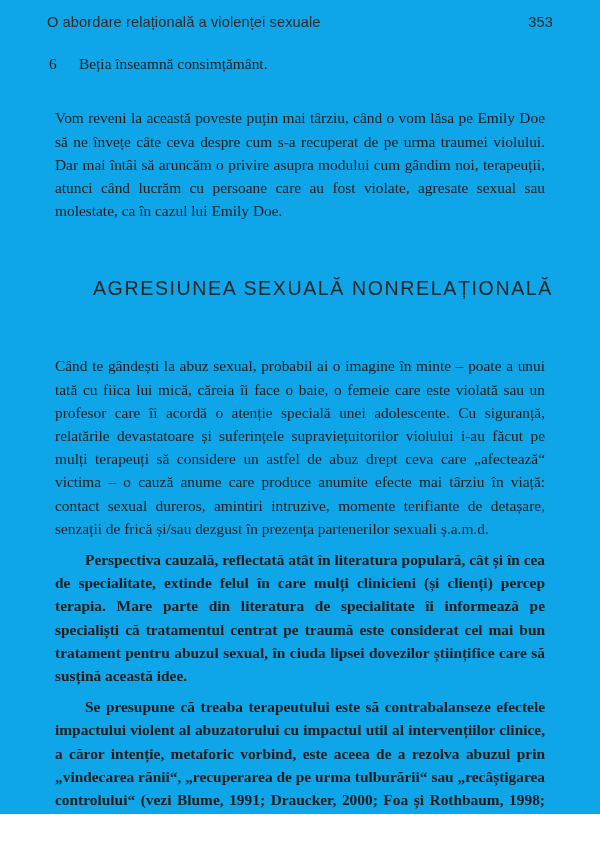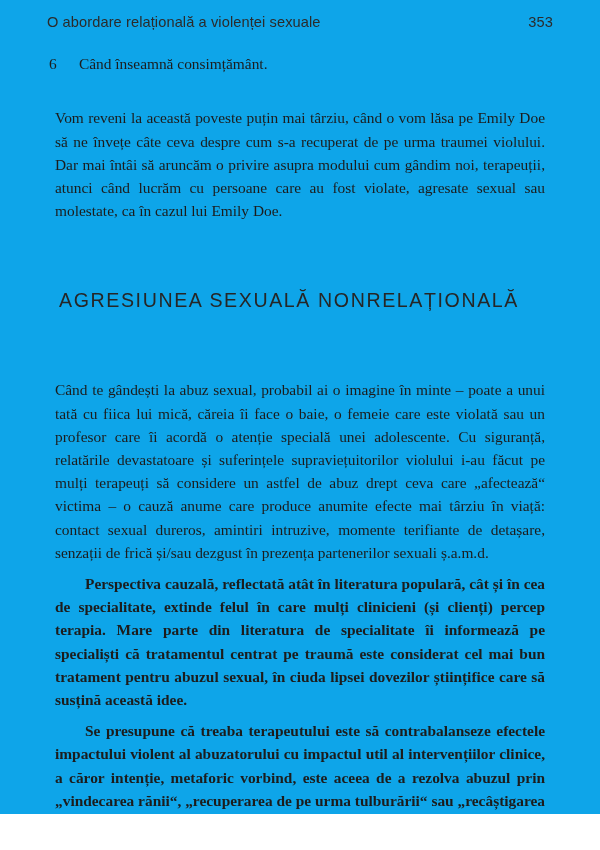--- a/index.html
+++ b/index.html
@@ -67,23 +67,23 @@
   p.para {
     margin: 8px;
     text-align: justify;
   }
   p.para.indent {
     text-indent: 30px;
     font-weight: bold;
   }
   .gap-after-list { height: 23.2px; }
   .section-title {
-    margin: 12px;
+    margin: 0;
     padding: 0;
-    text-align: left;
+    text-align: right;
     font-family: "Liberation Sans", sans-serif;
     font-weight: 300;
     font-size: 19.6px;
     letter-spacing: 1.6px;
     color: #262626;
     line-height: 23.2px;
     white-space: nowrap;
   }
   .space-before-title { height: 46.4px; }
   .space-after-title { height: 46.4px; }
@@ -95,21 +95,21 @@
 
   <div class="running-head">
     <span>O abordare relațională a violenței sexuale</span>
     <span class="folio">353</span>
   </div>
 
   <div class="body-col">
 
     <div class="list-item">
       <span class="num">6</span>
-      <span class="txt">Când înseamnă consimțământ.</span>
+      <span class="txt">Beția înseamnă consimțământ.</span>
     </div>
 
     <div class="gap-after-list"></div>
 
     <p class="para">Vom reveni la această poveste puțin mai târziu, când o vom lăsa pe Emily Doe să ne învețe câte ceva despre cum s-a recuperat de pe urma traumei violului. Dar mai întâi să aruncăm o privire asupra modului cum gândim noi, terapeuții, atunci când lucrăm cu persoane care au fost violate, agresate sexual sau molestate, ca în cazul lui Emily Doe.</p>
 
     <div class="space-before-title"></div>
 
     <h2 class="section-title">AGRESIUNEA SEXUALĂ NONRELAȚIONALĂ</h2>
 

